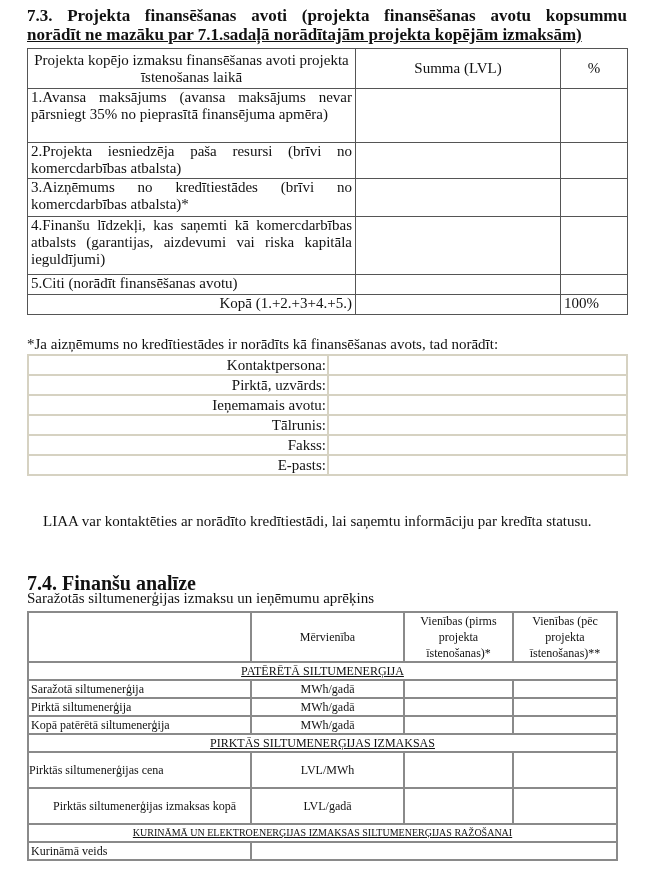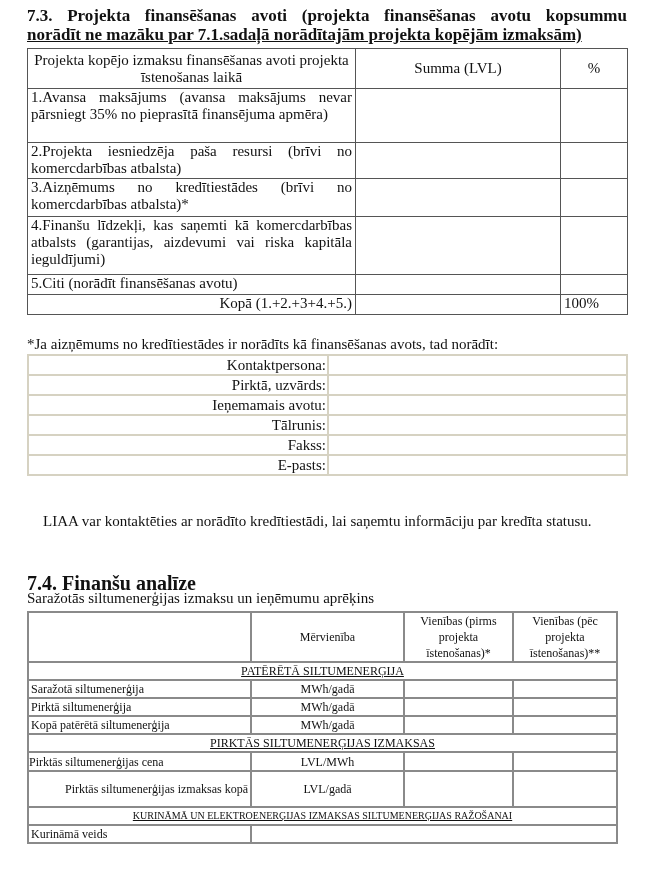--- a/index.html
+++ b/index.html
@@ -27,21 +27,21 @@
   #t2 { left: 27px; top: 354px; width: 601px; }
   #t2 td { border: 2px solid #d6d2c2; height: 18px; padding: 0 1px; font-size: 15px; line-height: 17px; }
   #t2 td.lbl { text-align: right; width: 296px; }
   .liaa { left: 27px; top: 511px; width: 600px; font-size: 15px; line-height: 21px; margin-left: 16px; }
   .h2 { left: 27px; top: 572px; font-weight: bold; font-size: 20px; }
   .sub2 { left: 27px; top: 590px; font-size: 15px; }
   
   #t3 { left: 27px; top: 611px; width: 589px; }
   #t3 td { border: 2px solid #8a8a8a; padding: 0 2px; font-size: 12px; line-height: 16px; height: 16px; }
   #t3 td.c { text-align: center; }
-  #t3 td.r { text-align: right; }
+  #t3 td.r { text-align: left; }
   #t3 td.sec { text-align: center; }
   #t3 td.sec span { text-decoration: underline; }
   #t3 td.gray { background: #d9d9d9; }
   #t3 td.gray span { text-decoration: underline; }
   #t3 td.hdr { text-align: center; vertical-align: middle; }
 </style>
 </head>
 <body>
 
 <div class="abs h1">
@@ -161,21 +161,21 @@
   </tr>
   <tr>
     <td>Kopā patērētā siltumenerģija</td>
     <td class="c">MWh/gadā</td>
     <td></td>
     <td></td>
   </tr>
   <tr>
     <td colspan="4" class="sec"><span>PIRKTĀS SILTUMENERĢIJAS IZMAKSAS</span></td>
   </tr>
-  <tr style="height:19px">
+  <tr style="height:36px">
     <td style="padding-left:0">Pirktās siltumenerģijas cena</td>
     <td class="c">LVL/MWh</td>
     <td></td>
     <td></td>
   </tr>
   <tr style="height:36px">
     <td class="r" style="padding-left:24px">Pirktās siltumenerģijas izmaksas kopā</td>
     <td class="c">LVL/gadā</td>
     <td></td>
     <td></td>

